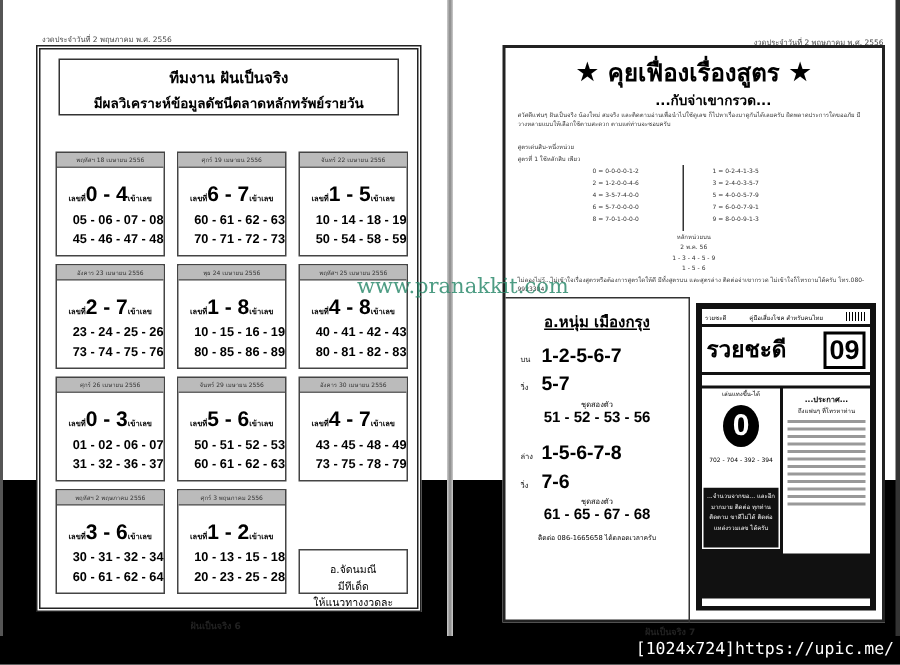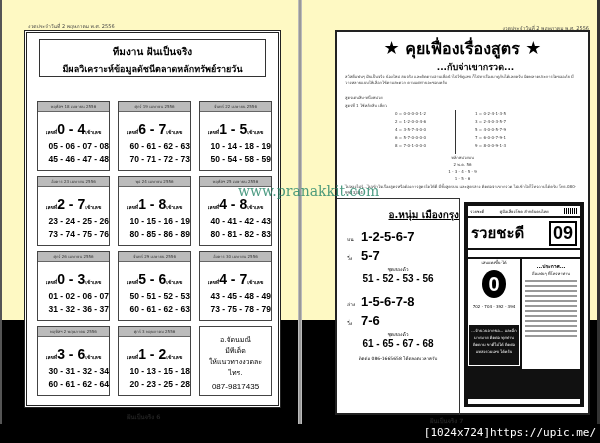--- a/index.html
+++ b/index.html
@@ -1,55 +1,55 @@
 <!DOCTYPE html>
 <html><head>
 <meta charset="utf-8">
 <style>
   * { box-sizing: border-box; margin: 0; padding: 0; }
   body { width: 600px; height: 443px; background: #000; font-family: "DejaVu Sans", sans-serif; overflow: hidden; position: relative; }
-  .spread { position: absolute; left: 0; top: 0; width: 600px; height: 320px; background: #fef9c3; }
+  .spread { position: absolute; left: 0; top: 0; width: 600px; height: 320px; background: #ffffff; }
   .page { position: absolute; top: 0; height: 424px; }
   .page.left { left: 0; width: 300px; border-left: 2px solid #555; }
   .page.right { left: 302px; width: 298px; border-right: 3px solid #333; }
   .gutter { position: absolute; left: 298px; top: 0; width: 4px; height: 424px; background: linear-gradient(90deg,#ccc,#888,#ccc); }
   .issue { position: absolute; font-size: 5px; color: #444; white-space: nowrap; }
   .page-foot { position: absolute; font-size: 6px; font-weight: bold; color: #222; }
 
   
   .lp-frame { position: absolute; left: 22px; top: 30px; width: 257px; height: 378px; border: 3px double #222; background: #fff; }
   .lp-title { position: absolute; left: 12px; top: 6px; width: 227px; height: 38px; border: 1px solid #333; text-align: center; }
   .lp-title .t1 { font-size: 10px; font-weight: bold; margin-top: 4px; }
   .lp-title .t2 { font-size: 9px; font-weight: bold; margin-top: 3px; }
   .lp-range { position: absolute; left: 0; top: 50px; width: 251px; text-align: center; font-size: 10px; font-weight: bold; }
   .grid { position: absolute; left: 10px; top: 68px; width: 236px; display: grid; grid-template-columns: repeat(3, 73px); grid-template-rows: repeat(4, 70px); column-gap: 8px; row-gap: 5px; }
   .card { border: 1px solid #444; background: #fff; position: relative; }
   .card .date { height: 10px; background: #bbb; font-size: 4px; color: #333; text-align: center; line-height: 10px; border-bottom: 1px solid #666; }
   .card .head { text-align: center; margin-top: 7px; white-space: nowrap; }
   .card .head .lbl { font-size: 5px; font-weight: bold; }
   .card .head .pair { font-size: 14px; font-weight: bold; font-family: "Liberation Sans", sans-serif; }
   .card .row { text-align: right; font-size: 8.5px; font-weight: bold; font-family: "Liberation Sans", sans-serif; margin-top: 3px; white-space: nowrap; }
-  .card.promo { text-align: center; padding-top: 8px; }
+  .card.promo { text-align: center; padding-top: 8px; margin-top: 40px; }
   .card.promo .p { font-size: 7px; line-height: 11px; }
   .card.promo .phone { font-size: 8px; margin-top: 3px; font-family: "Liberation Sans", sans-serif; }
 
   
   .rp-frame { position: absolute; left: 33px; top: 30px; width: 255px; height: 385px; border: 2px solid #222; background: #fff; }
   .rp-head { position: absolute; left: 0; top: 4px; width: 251px; text-align: center; font-size: 16px; font-weight: bold; }
   .rp-head .star { font-size: 18px; }
   .rp-sub { position: absolute; left: 0; top: 28px; width: 251px; text-align: center; font-size: 9px; font-weight: bold; margin-left: 13px; }
   .rp-intro { position: absolute; left: 8px; top: 42px; width: 235px; font-size: 4px; line-height: 6px; color: #333; }
   .rp-formula-title { position: absolute; left: 8px; top: 62px; font-size: 4px; color: #333; }
   .rp-formula-sub { position: absolute; left: 8px; top: 70px; font-size: 4px; color: #333; }
   .fcol { position: absolute; top: 78px; font-size: 4px; line-height: 8px; color: #333; white-space: nowrap; }
   .fdiv { position: absolute; left: 118px; top: 78px; width: 1px; height: 44px; background: #333; }
   .fres { position: absolute; left: 0; top: 122px; width: 251px; text-align: center; font-size: 4px; line-height: 7px; color: #333; }
   .rp-note { position: absolute; left: 8px; top: 152px; width: 235px; font-size: 4px; line-height: 6px; color: #333; }
   .box-left { position: absolute; left: 0; top: 166px; width: 123px; height: 217px; border-top: 1px solid #333; border-right: 1px solid #333; }
-  .bl-title { text-align: right; font-size: 10px; font-weight: bold; text-decoration: underline; margin-top: 8px; }
+  .bl-title { text-align: center; font-size: 10px; font-weight: bold; text-decoration: underline; margin-top: 8px; }
   .bl-line { margin-left: 10px; white-space: nowrap; }
   .bl-line .k { font-size: 5px; display: inline-block; width: 14px; }
   .bl-line .v { font-size: 13px; font-weight: bold; font-family: "Liberation Sans", sans-serif; }
   .bl-cap { text-align: center; font-size: 5px; margin-top: 1px; }
   .bl-nums { text-align: center; font-size: 10px; font-weight: bold; font-family: "Liberation Sans", sans-serif; line-height: 12px; }
   .bl-contact { text-align: center; font-size: 4.5px; margin-top: 5px; }
   .box-right { position: absolute; left: 127px; top: 170px; width: 120px; height: 205px; background: #111; padding: 4px; }
   .mag-top { background: #fff; height: 10px; font-size: 4px; padding: 1px 2px; display: flex; justify-content: space-between; align-items: center; }
   .mag-logo { background: #fff; margin-top: 2px; height: 30px; display: flex; align-items: center; justify-content: space-between; padding: 0 3px; }
   .mag-logo .name { font-size: 15px; font-weight: bold; }

